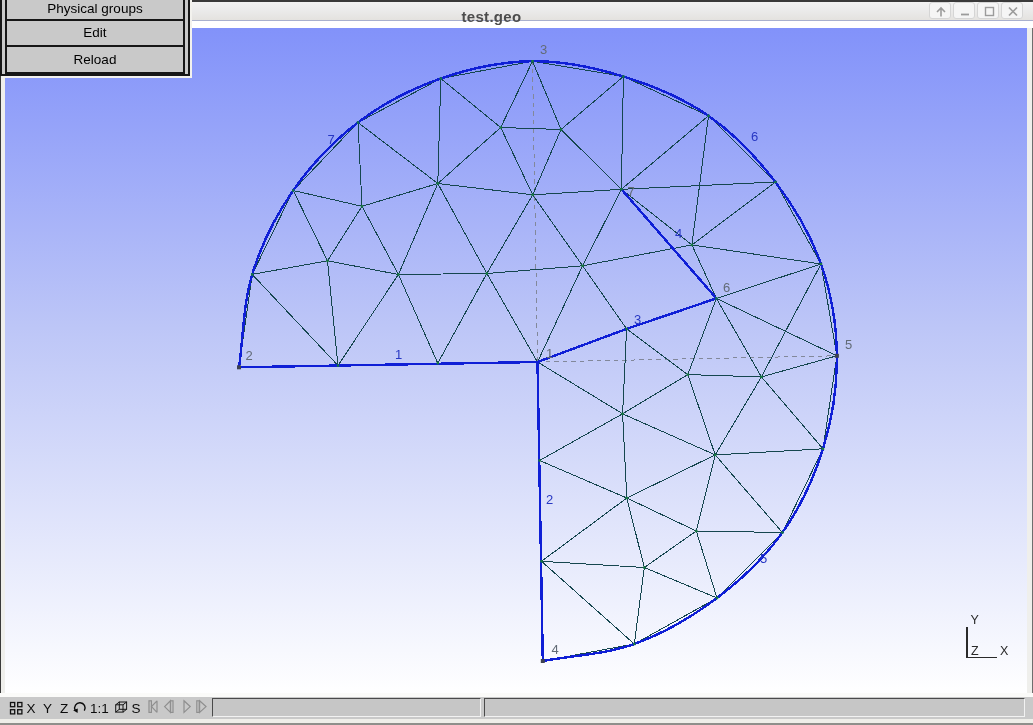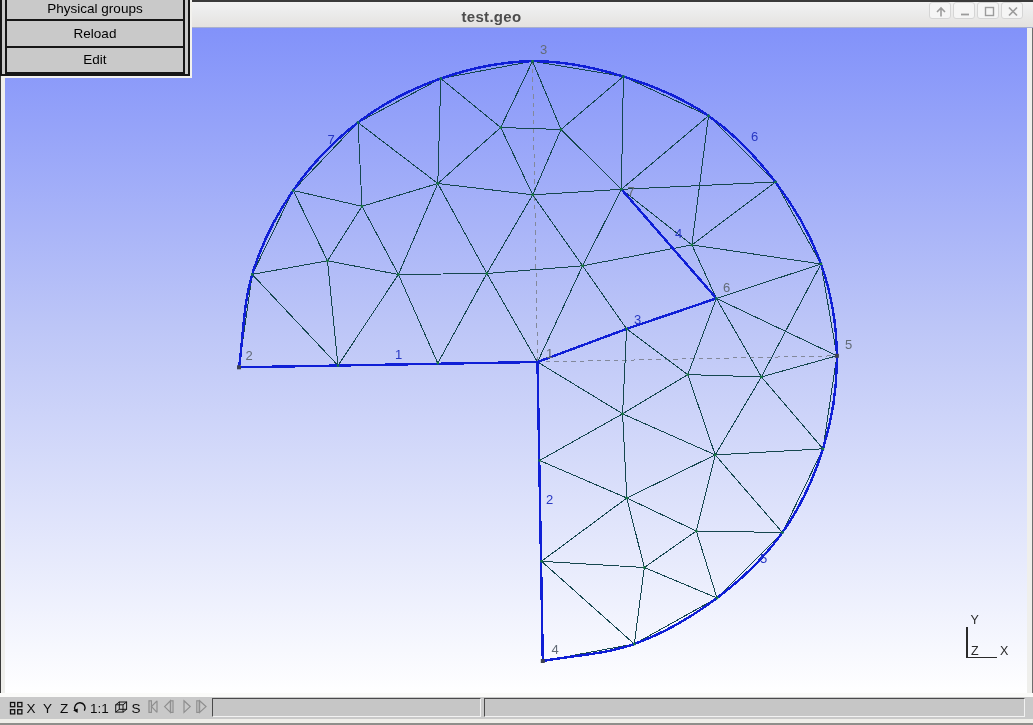--- a/index.html
+++ b/index.html
@@ -1,17 +1,17 @@
 <!DOCTYPE html>
 <html><head><meta charset="utf-8"><style>
 *{margin:0;padding:0;box-sizing:border-box}
 body{width:1033px;height:725px;position:relative;overflow:hidden;background:#fff;
 font-family:"Liberation Sans",sans-serif;-webkit-font-smoothing:antialiased}
 .abs{position:absolute}
-#titlebar{left:0;top:0;width:1033px;height:28px;
+#titlebar{left:0;top:0;width:1033px;height:21px;
 background:linear-gradient(#f2f2f2 0%,#ececec 40%,#e4e2df 100%);
 border-top:2px solid #3a3a3a;border-bottom:1px solid #a9b0ce;}
 #title{width:100%;text-align:center;top:6px;left:-25px;font-size:15px;font-weight:bold;color:#4d4d4d;letter-spacing:0.3px}
 .wbtn{top:2px;width:22px;height:17px;background:#f5f5f5;border:1px solid #d5d5d5;border-radius:3px}
 .wbtn svg{position:absolute;left:0;top:0}
 #lframe{left:0;top:28px;width:1px;height:697px;background:#3a3a3a}
 #lframe2{left:1px;top:28px;width:4px;height:690px;background:#efefec}
 #rframe{left:1027px;top:28px;width:5px;height:690px;background:#efefec}
 #rframe2{left:1032px;top:28px;width:1px;height:697px;background:#6e6e6e}
 #menu{left:0;top:-10px;width:190px;background:#c9c9c9;border:2px solid #161616;
@@ -234,22 +234,22 @@
   </div>
 <div class="abs wbtn" style="left:1001px">
     <svg width="22" height="17">
       <g stroke="#9b9b9b" stroke-width="1.7">
         <path d="M7 4.5 L15 12.5 M15 4.5 L7 12.5"></path>
       </g>
     </svg>
   </div>
 <div class="abs" id="menu">
 <div class="mbtn" id="mb1">Physical groups</div>
+<div class="mbtn" id="mb2">Edit</div>
 <div class="mbtn" id="mb3">Reload</div>
-<div class="mbtn" id="mb2">Edit</div>
 </div>
 <svg class="abs" style="left:0;top:697px" width="230" height="22">
 <g stroke="#111" fill="none" stroke-width="1.3">
 <rect x="10.5" y="5.5" width="4.2" height="4.2"></rect>
       <rect x="17.7" y="5.5" width="4.2" height="4.2"></rect>
 <rect x="10.5" y="12.7" width="4.2" height="4.2"></rect>
       <rect x="17.7" y="12.7" width="4.2" height="4.2"></rect>
 </g>
 <g font-family="Liberation Sans, sans-serif" font-size="13.5px" fill="#0b0b0b">
 <text x="26.5" y="16">X</text>

